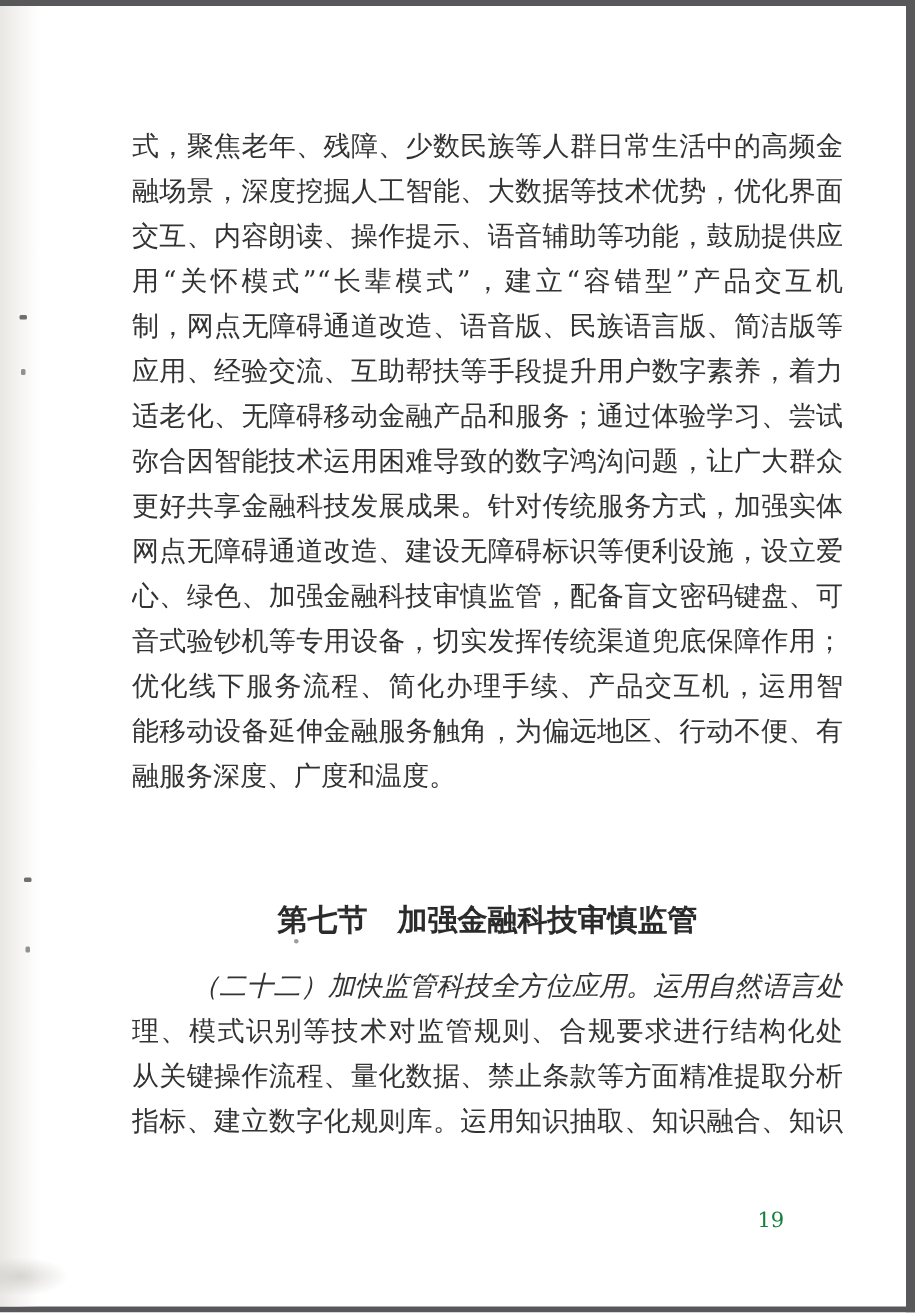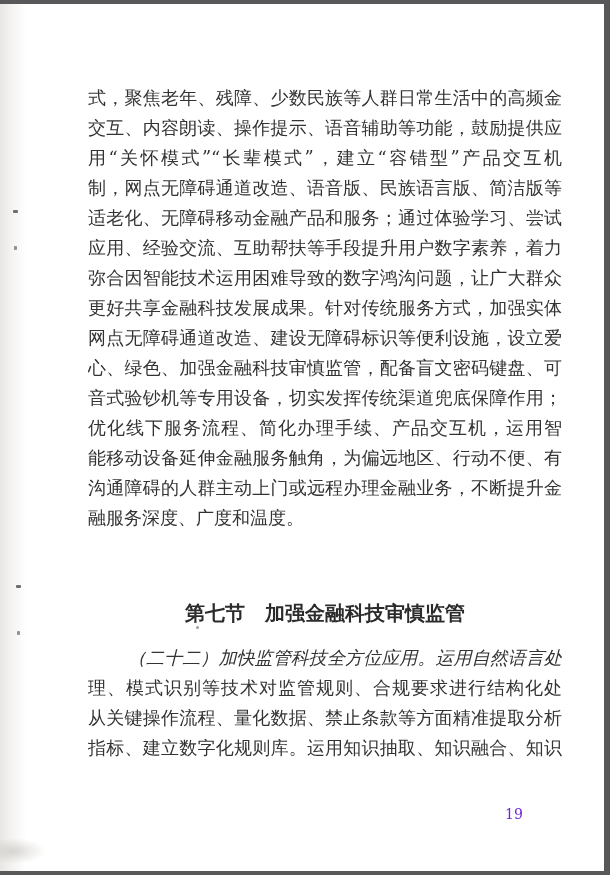--- a/index.html
+++ b/index.html
@@ -86,54 +86,54 @@
     font-size: 20px;
     font-weight: 700;
     color: #2b2b2b;
     margin-top: 20px;
   }
   .page-number {
     position: absolute;
     left: 505px;
     top: 806px;
     font-size: 14px;
-    color: #6d28d9;
+    color: #15803d;
   }
 </style>
 </head>
 <body>
 
 <div>
 
   <div class="edge-top"></div>
   <div class="edge-right"></div>
   <div class="edge-bottom"></div>
   <div class="edge-left-strip"></div>
   <div class="smudge-bottom-left"></div>
   <div class="speck speck-1"></div>
   <div class="speck speck-2"></div>
   <div class="speck speck-3"></div>
   <div class="speck speck-4"></div>
   <div class="speck speck-5"></div>
 
   <div class="text-col para-1">
     <div class="jline">式，聚焦老年、残障、少数民族等人群日常生活中的高频金</div>
+    <div class="jline">融场景，深度挖掘人工智能、大数据等技术优势，优化界面</div>
     <div class="jline">交互、内容朗读、操作提示、语音辅助等功能，鼓励提供应</div>
     <div class="jline">用“关怀模式”“长辈模式”，建立“容错型”产品交互机</div>
     <div class="jline">制，网点无障碍通道改造、语音版、民族语言版、简洁版等</div>
+    <div class="jline">应用、经验交流、互助帮扶等手段提升用户数字素养，着力</div>
     <div class="jline">适老化、无障碍移动金融产品和服务；通过体验学习、尝试</div>
-    <div class="jline">应用、经验交流、互助帮扶等手段提升用户数字素养，着力</div>
     <div class="jline">弥合因智能技术运用困难导致的数字鸿沟问题，让广大群众</div>
     <div class="jline">更好共享金融科技发展成果。针对传统服务方式，加强实体</div>
     <div class="jline">网点无障碍通道改造、建设无障碍标识等便利设施，设立爱</div>
     <div class="jline">心、绿色、加强金融科技审慎监管，配备盲文密码键盘、可播</div>
     <div class="jline">音式验钞机等专用设备，切实发挥传统渠道兜底保障作用；</div>
     <div class="jline">优化线下服务流程、简化办理手续、产品交互机，运用智</div>
     <div class="jline">能移动设备延伸金融服务触角，为偏远地区、行动不便、有</div>
-    <div class="jline">沟通障碍的人群主动上门或远程办理金融业务，不断提升金</div>
     <div class="plain-line">融服务深度、广度和温度。</div>
   </div>
 
   <div class="section-heading">第七节　加强金融科技审慎监管</div>
 
   <div class="text-col para-2">
     <div class="jline indent">（二十二）加快监管科技全方位应用。运用自然语言处</div>
     <div class="jline">理、模式识别等技术对监管规则、合规要求进行结构化处理，</div>
     <div class="jline">从关键操作流程、量化数据、禁止条款等方面精准提取分析</div>
     <div class="jline">指标、建立数字化规则库。运用知识抽取、知识融合、知识</div>

